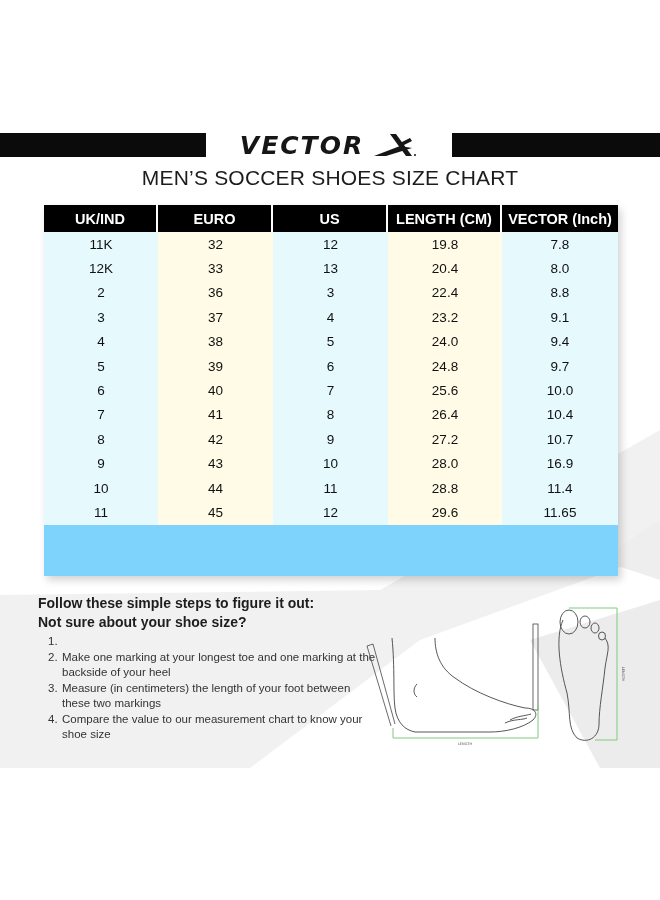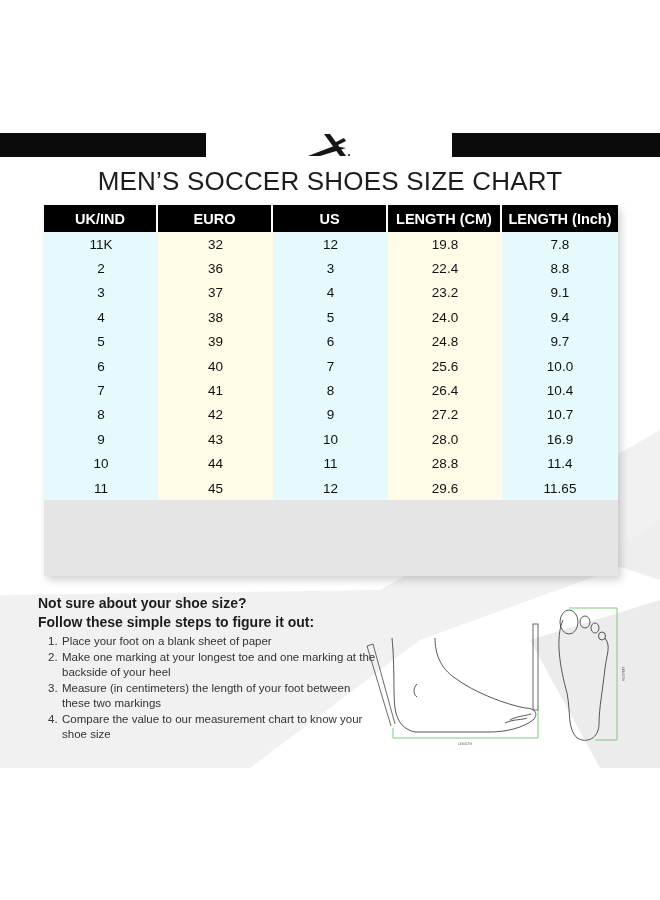--- a/index.html
+++ b/index.html
@@ -16,26 +16,26 @@
     .brand {
       position: absolute; top: 128px; left: 206px; width: 246px; height: 34px;
       display: flex; align-items: center; justify-content: center; gap: 8px;
     }
     .brand-name {
       font-family: "DejaVu Sans", sans-serif; font-weight: 800; font-style: italic;
       font-size: 25px; letter-spacing: 2px; color: #161616;
     }
     .title {
       position: absolute; top: 166px; left: 0; width: 660px; text-align: center;
-      font-family: "Liberation Sans", sans-serif; font-size: 26px; color: #1c1c1c; letter-spacing: 0.2px;
+      font-family: "Liberation Sans", sans-serif; font-size: 21px; color: #1c1c1c; letter-spacing: 0.2px;
     }
     .card {
       position: absolute; left: 44px; top: 205px; width: 574px; height: 371px;
       box-shadow: 3px 4px 8px rgba(0,0,0,0.18);
-      background: #e5e5e5;
+      background: #7dd3fc;
     }
     table { border-collapse: separate; border-spacing: 0; width: 100%; table-layout: fixed; }
     th {
       background: #000; color: #fff; font-family: "Liberation Sans", sans-serif; font-weight: 700;
       font-size: 14.5px; height: 27px; padding: 0; border-right: 2px solid #fff; white-space: nowrap;
     }
     th:last-child { border-right: none; }
     td {
       height: 24.4px; padding: 0; text-align: center; font-family: "Liberation Sans", sans-serif;
       font-size: 13.5px; color: #111;
@@ -59,20 +59,21 @@
 
 <svg class="bg-shape" width="660" height="900" style="left:0;top:0;">
   <polygon points="0,595 0,768 250,768 420,640 640,560 660,540 660,430 380,590" fill="#f1f1f1"></polygon>
   <polygon points="530,640 600,768 660,768 660,600" fill="#ececec"></polygon>
   <polygon points="600,560 660,520 660,580" fill="#eeeeee"></polygon>
 </svg>
 
 <div class="brand-bar left"></div>
 <div class="brand-bar right"></div>
 <div class="brand">
+  <span class="brand-name">VECTOR</span>
   <svg width="46" height="26" viewBox="0 0 46 26">
     <path d="M2 24 L28 14 L40 16 L14 24 Z" fill="#161616"></path>
     <path d="M18 2 L24 2 L40 24 L34 24 Z" fill="#161616"></path>
     <path d="M26 12 L38 6 L40 9 L30 14 Z" fill="#161616"></path>
     <circle cx="43" cy="23" r="1" fill="#161616"></circle>
   </svg>
 </div>
 
 <div class="title">MEN’S SOCCER SHOES SIZE CHART</div>
 
@@ -84,32 +85,39 @@
         <col style="width:115px">
         <col style="width:114px">
         <col style="width:116px">
     </colgroup>
     <thead>
       <tr>
         <th>UK/IND</th>
         <th>EURO</th>
         <th>US</th>
         <th>LENGTH (CM)</th>
-        <th>LENGTH (Inch)</th>
+        <th>VECTOR (Inch)</th>
       </tr>
     </thead>
     <tbody id="rows">
         <tr>
           <td class="c0">11K</td>
           <td class="c1">32</td>
           <td class="c2">12</td>
           <td class="c3">19.8</td>
           <td class="c4">7.8</td>
         </tr>
         <tr>
+          <td class="c0">12K</td>
+          <td class="c1">33</td>
+          <td class="c2">13</td>
+          <td class="c3">20.4</td>
+          <td class="c4">8.0</td>
+        </tr>
+        <tr>
           <td class="c0">2</td>
           <td class="c1">36</td>
           <td class="c2">3</td>
           <td class="c3">22.4</td>
           <td class="c4">8.8</td>
         </tr>
         <tr>
           <td class="c0">3</td>
           <td class="c1">37</td>
           <td class="c2">4</td>
@@ -170,26 +178,25 @@
           <td class="c1">45</td>
           <td class="c2">12</td>
           <td class="c3">29.6</td>
           <td class="c4">11.65</td>
         </tr>
       </tbody>
   </table>
 </div>
 
 <div class="help">
+  <div class="help-q">Follow these simple steps to figure it out:</div>
   <div class="help-q">Not sure about your shoe size?</div>
-  <div class="help-q">Follow these simple steps to figure it out:</div>
   <ul class="help-steps">
     <li>
         <span class="num">1.</span>
-        <span>Place your foot on a blank sheet of paper</span>
       </li>
     <li>
         <span class="num">2.</span>
         <span>Make one marking at your longest toe and one marking at the backside of your heel</span>
       </li>
     <li>
         <span class="num">3.</span>
         <span>Measure (in centimeters) the length of your foot between these two markings</span>
       </li>
     <li>

